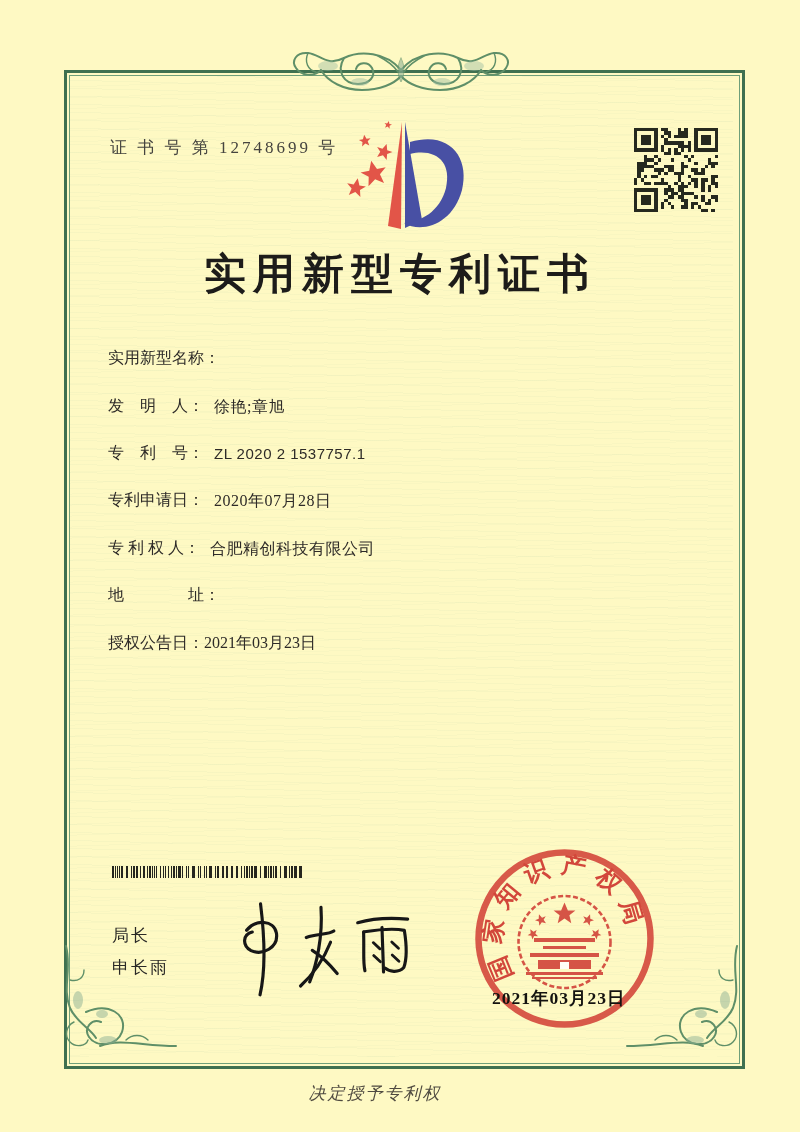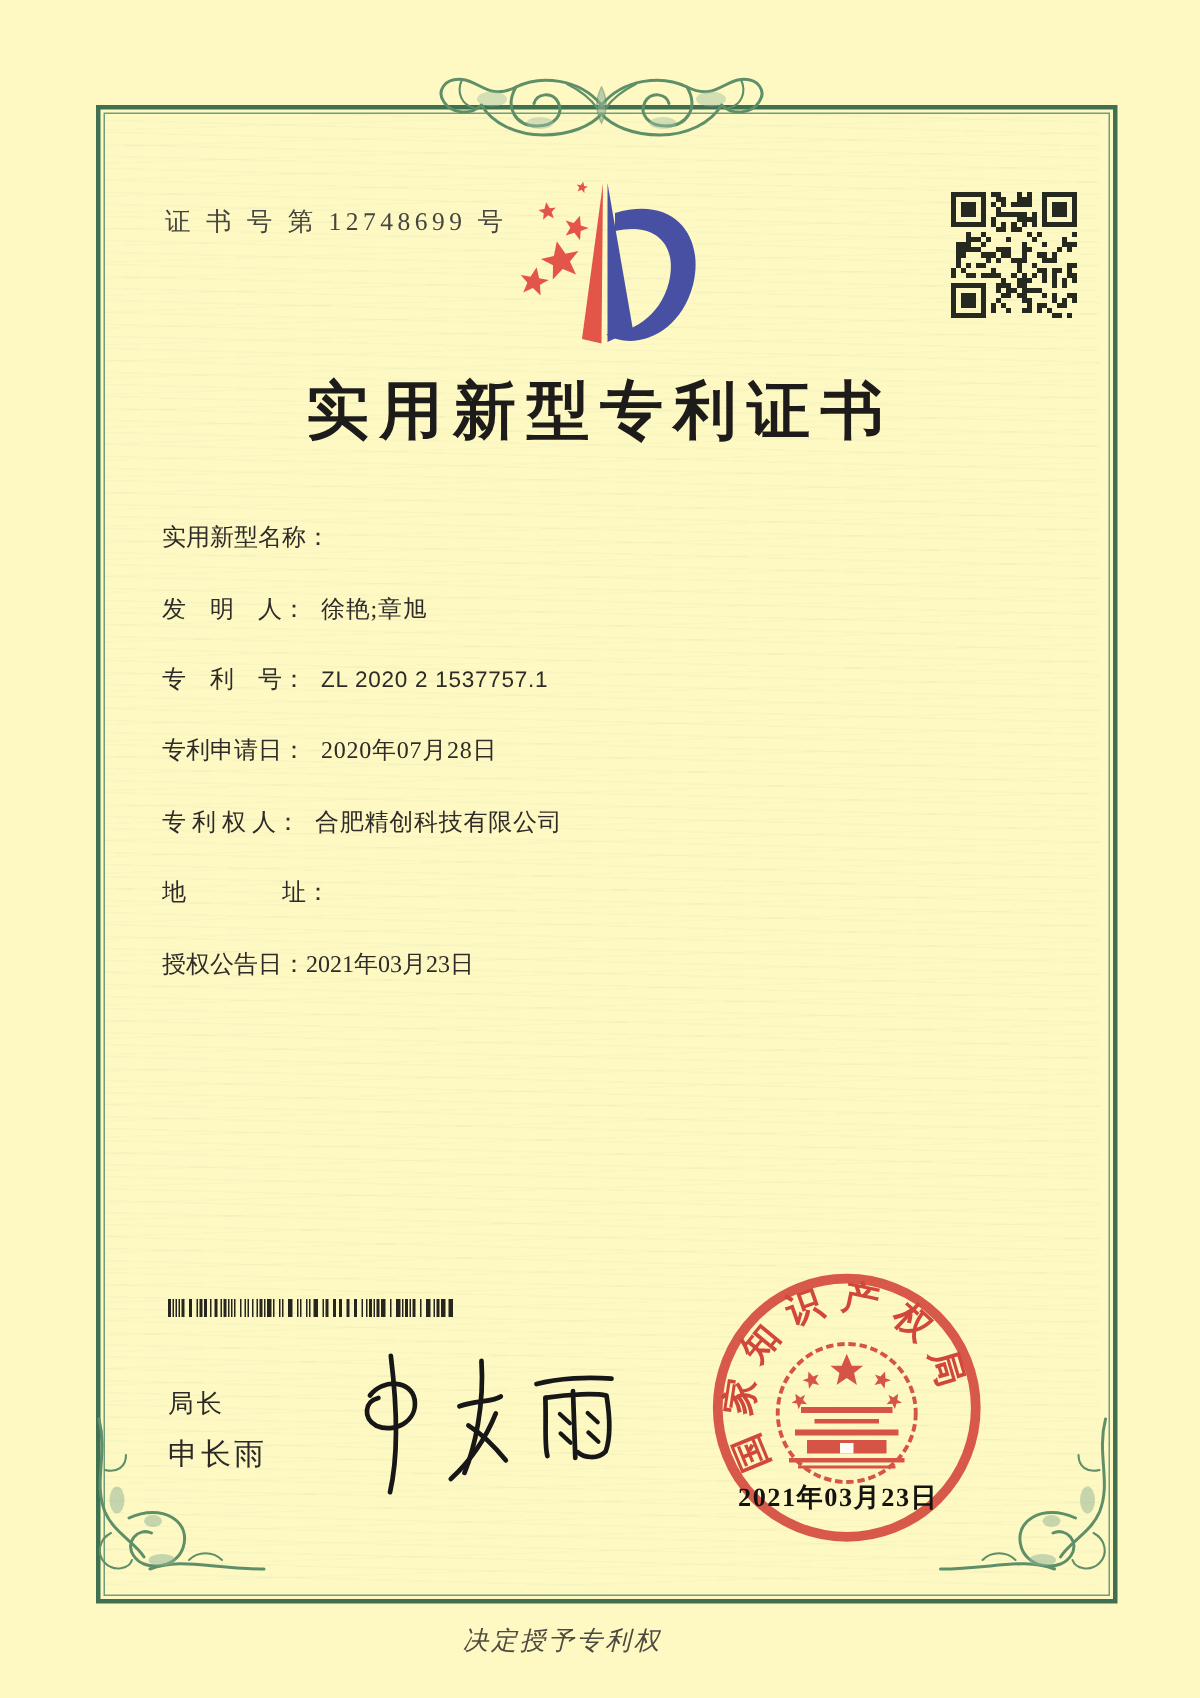--- a/index.html
+++ b/index.html
@@ -48,21 +48,21 @@
 
   .paragraphs{position:absolute;left:106px;top:666px;width:616px;
               font-size:16.5px;line-height:24.5px;color:var(--script-brown);
               font-style:italic;}
   .paragraphs p{margin:0;text-indent:2em;letter-spacing:.3px;}
 
   .barcode{position:absolute;left:112px;top:866px;width:196px;height:12px;display:flex;}
   .barcode .bar{height:100%;}
 
   .signer-title{position:absolute;left:112px;top:924px;font-size:17px;color:#2a2926;letter-spacing:2px;}
-  .signer-name{position:absolute;left:112px;top:956px;font-size:20px;color:#2a2926;letter-spacing:2px;}
+  .signer-name{position:absolute;left:112px;top:956px;font-size:17px;color:#2a2926;letter-spacing:2px;}
 
   .signature{position:absolute;left:232px;top:896px;width:190px;height:102px;transform:rotate(-2deg);}
 
   .seal{position:absolute;left:472px;top:846px;width:185px;height:185px;opacity:.92;}
   .seal-date{position:absolute;left:492px;top:986px;font-size:17.5px;font-weight:bold;
              color:#141310;letter-spacing:1px;z-index:5;}
 
   .page-indicator{position:absolute;left:0;top:1036px;width:756px;text-align:center;
                   font-size:15px;color:#33322e;letter-spacing:1px;}
   .back-note{position:absolute;left:0;top:1082px;width:750px;text-align:center;

